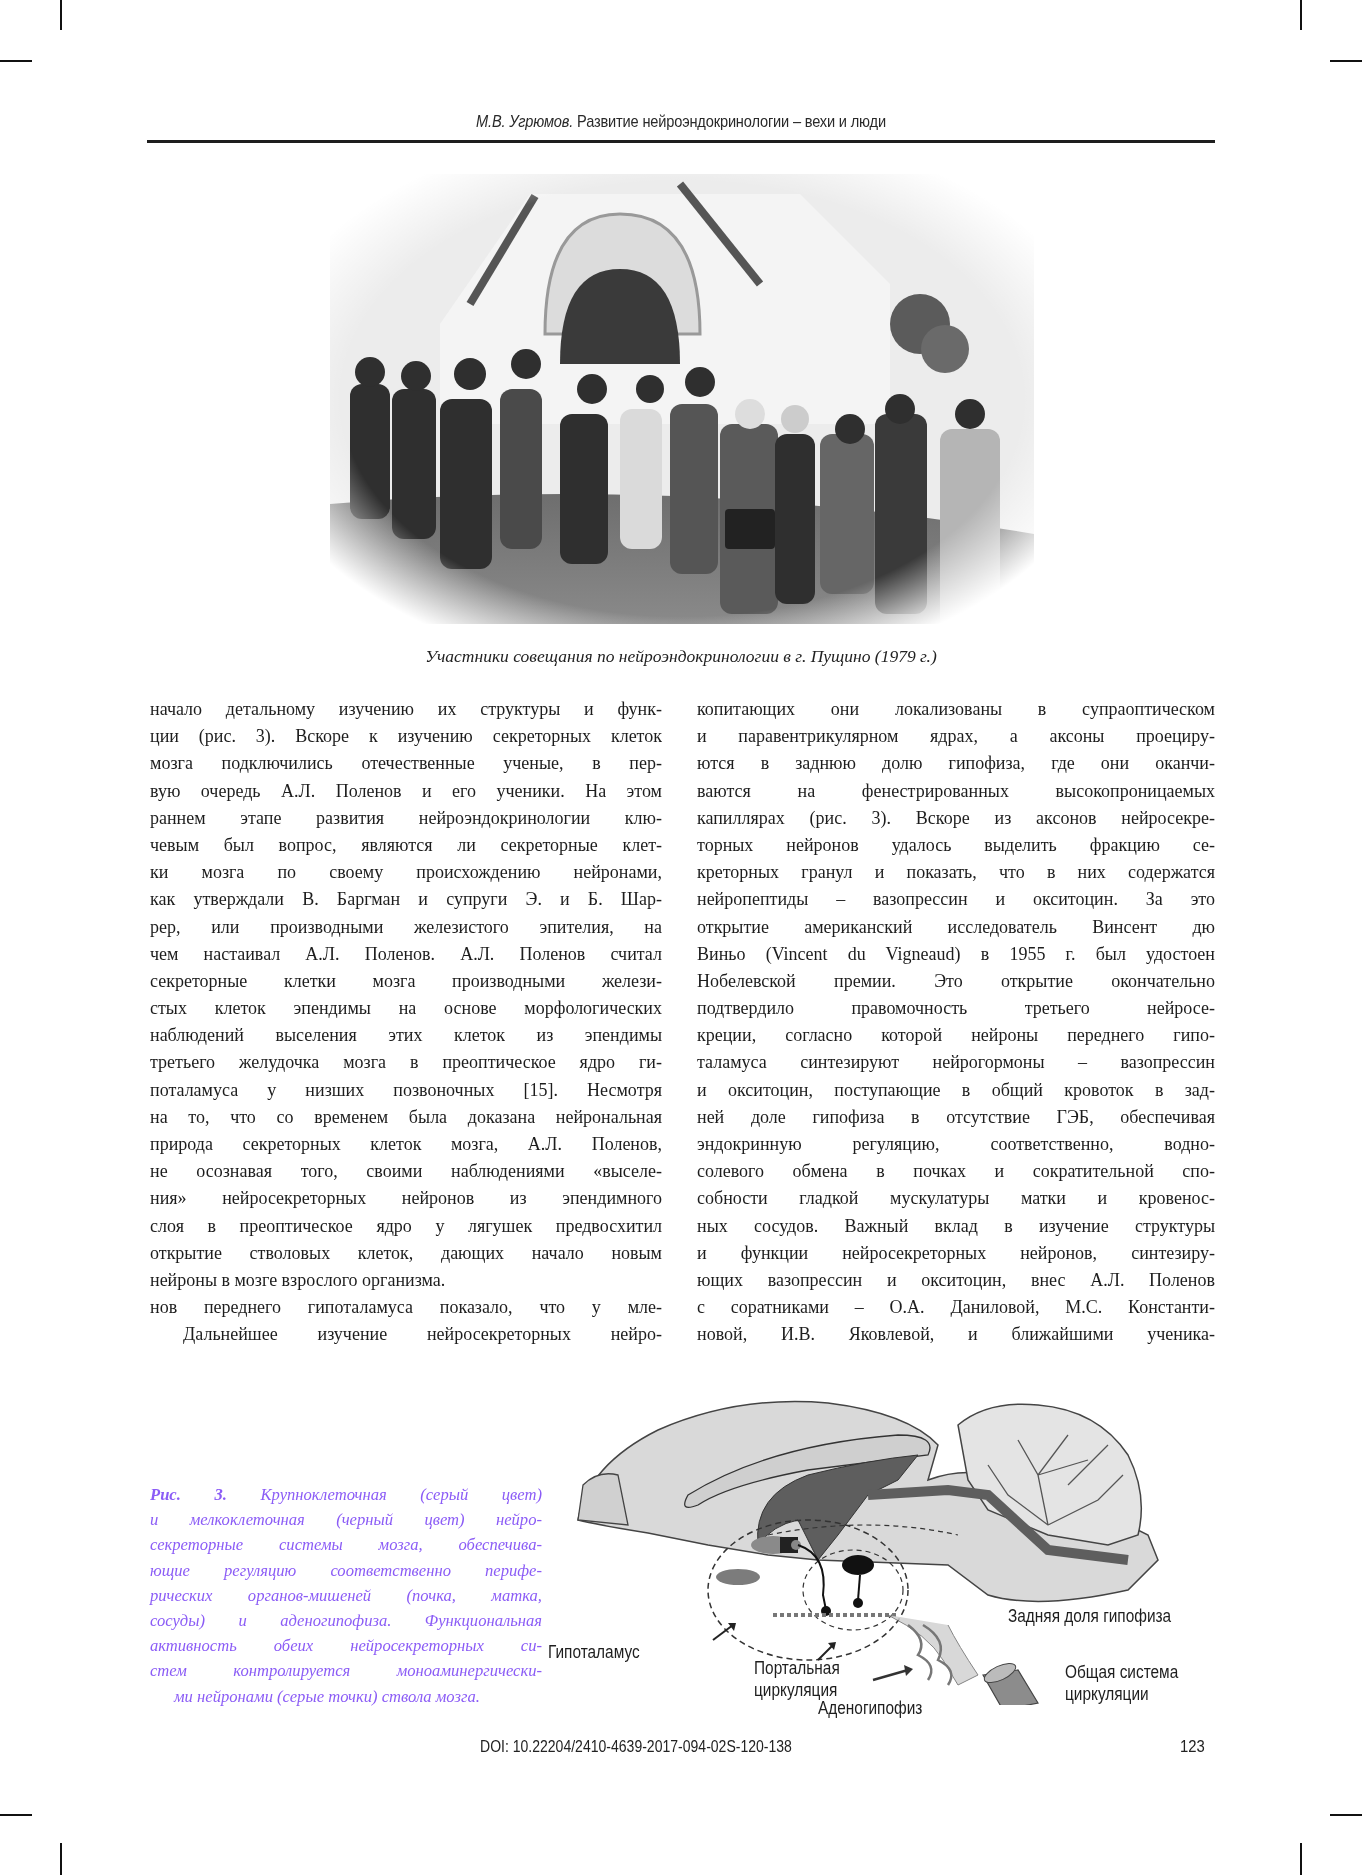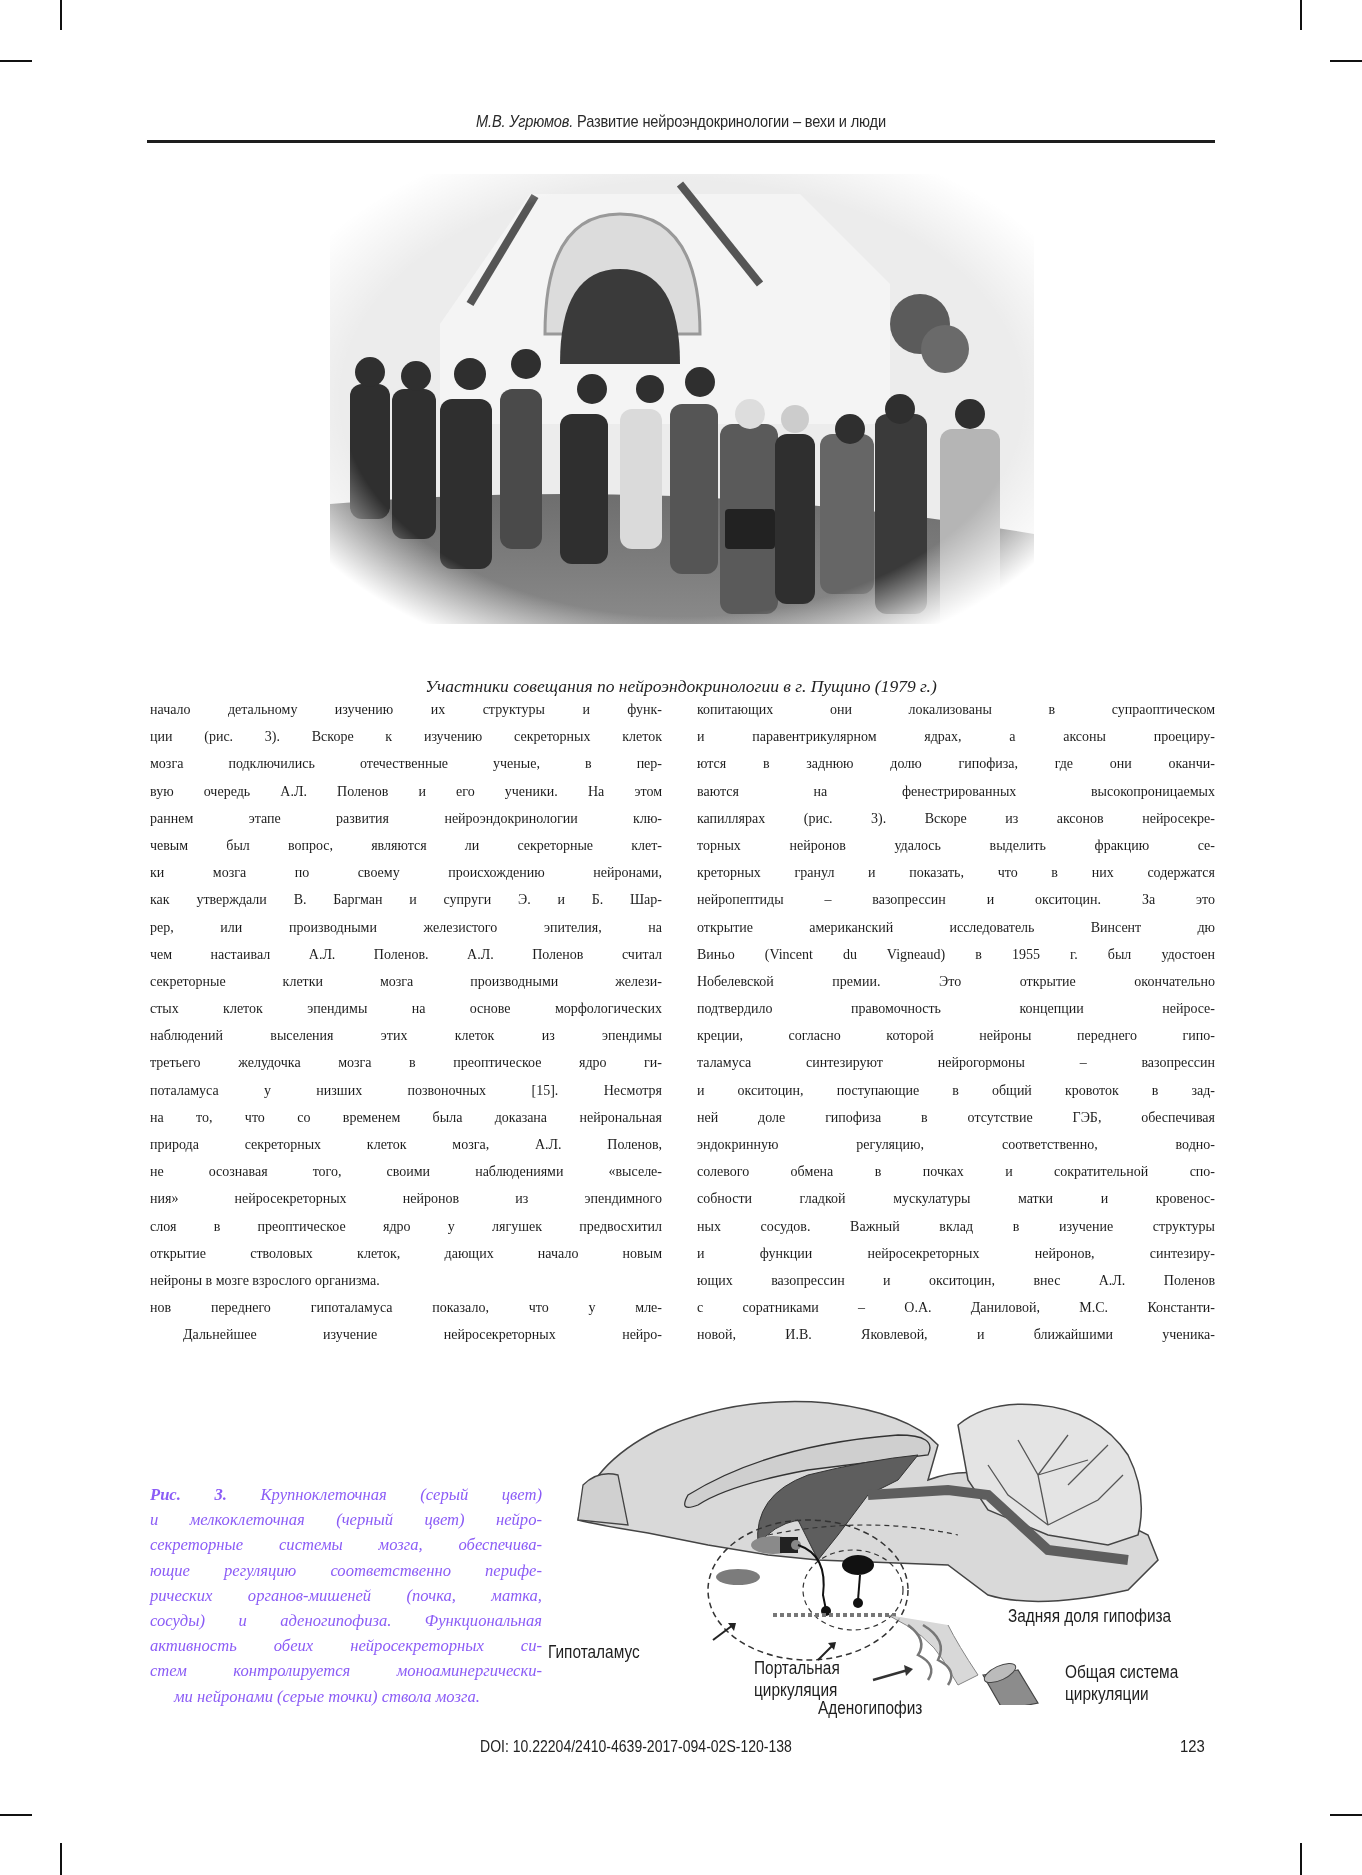--- a/index.html
+++ b/index.html
@@ -7,23 +7,23 @@
   .crop { position: absolute; background: #111; }
   .running-head { position: absolute; left: 147px; top: 112px; width: 1068px; text-align: center;
     font-family: "Liberation Sans", sans-serif; font-size: 17px; letter-spacing: -0.2px; color: #2a2a2a;
     transform: scaleX(0.86); transform-origin: center; }
   .running-head .author { font-style: italic; }
   .head-rule { position: absolute; left: 147px; top: 140px; width: 1068px; height: 3px; background: #1e1e1e; }
 
   .photo-wrap { position: absolute; left: 330px; top: 174px; width: 704px; height: 450px; }
   .photo-wrap svg { width: 100%; height: 100%; display: block; }
   .photo-caption { position: absolute; left: 147px; top: 646px; width: 1068px; text-align: center;
-    font-family: "Liberation Serif", serif; font-style: italic; font-size: 17.5px; color: #222; margin-top: 30px; }
-
-  .col { position: absolute; font-family: "Liberation Serif", serif; font-size: 14px; line-height: 27.2px; color: #1d1d1d; }
+    font-family: "Liberation Serif", serif; font-style: italic; font-size: 17.5px; color: #222; }
+
+  .col { position: absolute; font-family: "Liberation Serif", serif; font-size: 18px; line-height: 27.2px; color: #1d1d1d; }
   .col .line { display: block; white-space: nowrap; text-align: justify; text-align-last: justify; height: 27.2px; }
   .col .line.last { text-align-last: left; }
   .col .line.indent { padding-left: 33px; }
   .col-left { left: 150px; top: 696px; width: 512px; }
   .col-right { left: 697px; top: 696px; width: 518px; }
 
   .fig-caption { position: absolute; left: 150px; top: 1482px; width: 392px;
     font-family: "Liberation Serif", serif; font-style: italic; font-size: 16.6px; line-height: 25.2px; color: #8b5cf6; }
   .fig-caption .line { display: block; white-space: nowrap; text-align: justify; text-align-last: justify; }
   .fig-caption .line.last { text-align-last: left; margin-left: 24px; }
@@ -146,21 +146,21 @@
     <span class="line">и паравентрикулярном ядрах, а аксоны проециру-</span>
     <span class="line">ются в заднюю долю гипофиза, где они оканчи-</span>
     <span class="line">ваются на фенестрированных высокопроницаемых</span>
     <span class="line">капиллярах (рис. 3). Вскоре из аксонов нейросекре-</span>
     <span class="line">торных нейронов удалось выделить фракцию се-</span>
     <span class="line">креторных гранул и показать, что в них содержатся</span>
     <span class="line">нейропептиды – вазопрессин и окситоцин. За это</span>
     <span class="line">открытие американский исследователь Винсент дю</span>
     <span class="line">Виньо (Vincent du Vigneaud) в 1955 г. был удостоен</span>
     <span class="line">Нобелевской премии. Это открытие окончательно</span>
-    <span class="line">подтвердило правомочность концепции нейросе-</span>
+    <span class="line">подтвердило правомочность третьего нейросе-</span>
     <span class="line">креции, согласно которой нейроны переднего гипо-</span>
     <span class="line">таламуса синтезируют нейрогормоны – вазопрессин</span>
     <span class="line">и окситоцин, поступающие в общий кровоток в зад-</span>
     <span class="line">ней доле гипофиза в отсутствие ГЭБ, обеспечивая</span>
     <span class="line">эндокринную регуляцию, соответственно, водно-</span>
     <span class="line">солевого обмена в почках и сократительной спо-</span>
     <span class="line">собности гладкой мускулатуры матки и кровенос-</span>
     <span class="line">ных сосудов. Важный вклад в изучение структуры</span>
     <span class="line">и функции нейросекреторных нейронов, синтезиру-</span>
     <span class="line">ющих вазопрессин и окситоцин, внес А.Л. Поленов</span>

